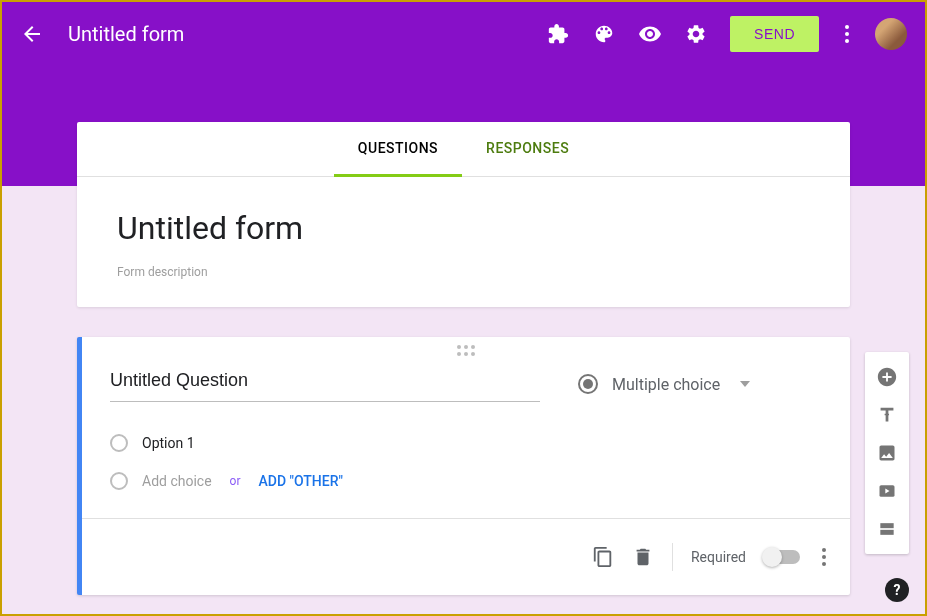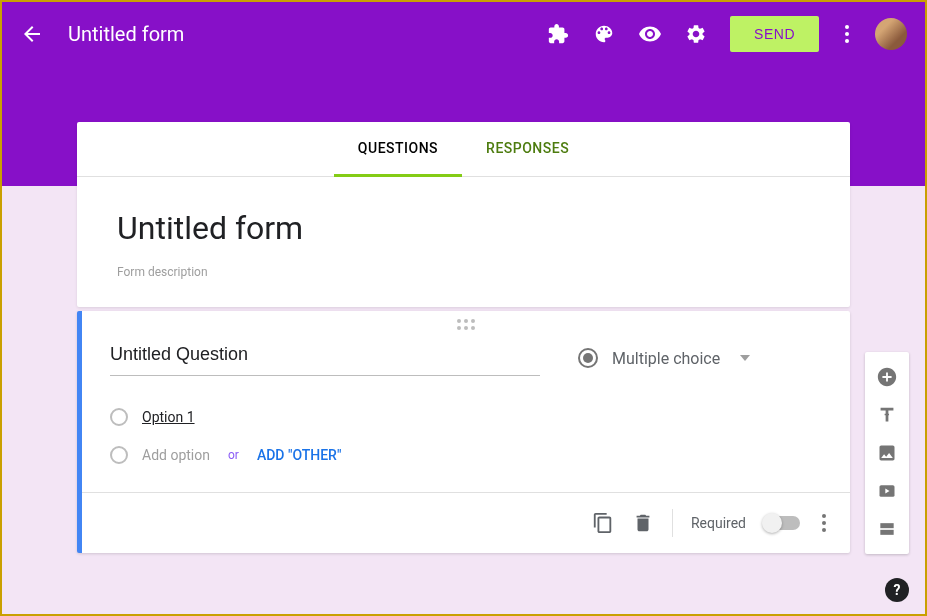--- a/index.html
+++ b/index.html
@@ -15,39 +15,39 @@
 .avatar { width: 32px; height: 32px; border-radius: 50%; background: linear-gradient(135deg, #d4a574 30%, #8b5a3c 70%); cursor: pointer; }
 .purple-band { background: #8710c8; height: 120px; }
 .content-wrap { position: absolute; top: 120px; left: 75px; right: 75px; }
 .form-card { background: #fff; border-radius: 2px; box-shadow: 0 1px 3px rgba(0,0,0,0.1); }
 .tabs { display: flex; justify-content: center; border-bottom: 1px solid #e0e0e0; }
 .tab { padding: 18px 24px; font-size: 14px; font-weight: 500; color: #4d7c0f; cursor: pointer; letter-spacing: 0.5px; }
 .tab.active { color: #000000; border-bottom: 3px solid #84cc16; margin-bottom: -1px; }
 .form-header-section { padding: 32px 40px 28px; }
 .form-title { font-size: 32px; font-weight: 400; color: #202124; margin-bottom: 18px; }
 .form-desc { font-size: 12px; color: #9e9e9e; }
-.question-card { background: #fff; border-radius: 2px; box-shadow: 0 1px 3px rgba(0,0,0,0.15); margin-top: 4px; border-left: 5px solid #4285f4; position: relative; }
+.question-card { background: #fff; border-radius: 2px; box-shadow: 0 1px 3px rgba(0,0,0,0.15); margin-top: 30px; border-left: 5px solid #4285f4; position: relative; }
 .drag-handle { display: flex; justify-content: center; padding: 8px 0 4px; cursor: grab; }
 .drag-dots { display: grid; grid-template-columns: repeat(3, 4px); grid-template-rows: repeat(2, 4px); gap: 3px; }
 .drag-dots span { width: 4px; height: 4px; background: #bdbdbd; border-radius: 50%; }
 .question-body { padding: 4px 28px 18px; }
 .question-row { display: flex; align-items: flex-start; gap: 24px; margin-bottom: 20px; }
 .question-input { flex: 1; font-size: 18px; color: #202124; padding: 6px 0 10px; border: none; border-bottom: 1px solid #bdbdbd; outline: none; background: transparent; max-width: 430px; }
 .type-select { display: flex; align-items: center; gap: 14px; padding: 10px 14px; cursor: pointer; min-width: 200px; }
 .radio-filled { width: 20px; height: 20px; border: 2px solid #757575; border-radius: 50%; display: flex; align-items: center; justify-content: center; }
 .radio-filled::after { content: ''; width: 10px; height: 10px; background: #757575; border-radius: 50%; }
 .type-label { font-size: 16px; color: #5f6368; flex: 1; }
 .dropdown-caret { width: 0; height: 0; border-left: 5px solid transparent; border-right: 5px solid transparent; border-top: 6px solid #9e9e9e; }
 .option-row { display: flex; align-items: center; gap: 14px; padding: 10px 0; }
 .radio-empty { width: 18px; height: 18px; border: 2px solid #bdbdbd; border-radius: 50%; flex-shrink: 0; }
-.option-text { font-size: 14px; color: #202124; text-decoration: underline; }
+.option-text { font-size: 14px; color: #202124; }
 .add-option-text { font-size: 14px; color: #9e9e9e; }
 .or-text { font-size: 12px; color: #8b5cf6; margin: 0 4px; }
 .add-other { font-size: 14px; color: #1a73e8; font-weight: 500; cursor: pointer; }
-.question-footer { display: flex; justify-content: flex-end; align-items: center; gap: 18px; padding: 16px 20px; border-top: 1px solid #e0e0e0; }
+.question-footer { display: flex; justify-content: flex-end; align-items: center; gap: 18px; padding: 24px 20px; border-top: 1px solid #e0e0e0; }
 .footer-icon { width: 22px; height: 22px; cursor: pointer; color: #5f6368; }
 .divider-v { width: 1px; height: 28px; background: #e0e0e0; }
 .required-label { font-size: 14px; color: #5f6368; }
 .toggle { width: 36px; height: 14px; background: #bdbdbd; border-radius: 7px; position: relative; cursor: pointer; }
 .toggle::after { content: ''; position: absolute; width: 20px; height: 20px; background: #f1f1f1; border-radius: 50%; top: -3px; left: -2px; box-shadow: 0 1px 3px rgba(0,0,0,0.3); }
 .footer-dots { display: flex; flex-direction: column; gap: 3px; cursor: pointer; padding: 4px; }
 .footer-dots span { width: 4px; height: 4px; background: #757575; border-radius: 50%; }
 .side-toolbar { position: absolute; right: 16px; top: 350px; background: #fff; border-radius: 2px; box-shadow: 0 1px 3px rgba(0,0,0,0.2); display: flex; flex-direction: column; padding: 6px 0; }
 .side-tool { width: 44px; height: 38px; display: flex; align-items: center; justify-content: center; cursor: pointer; color: #757575; }
 .help-btn { position: absolute; bottom: 12px; right: 16px; width: 24px; height: 24px; background: #202124; color: #fff; border-radius: 50%; display: flex; align-items: center; justify-content: center; font-size: 14px; font-weight: bold; cursor: pointer; }
@@ -127,21 +127,21 @@
           <div class="type-label">Multiple choice</div>
           <div class="dropdown-caret"></div>
         </div>
       </div>
       <div class="option-row">
         <div class="radio-empty"></div>
         <div class="option-text">Option 1</div>
       </div>
       <div class="option-row">
         <div class="radio-empty"></div>
-        <span class="add-option-text">Add option</span>
+        <span class="add-option-text">Add choice</span>
         <span class="or-text">or</span>
         <span class="add-other">ADD "OTHER"</span>
       </div>
     </div>
     <div class="question-footer">
       <div class="footer-icon">
         <svg viewBox="0 0 24 24" fill="#5f6368">
             <path d="M16 1H4c-1.1 0-2 .9-2 2v14h2V3h12V1zm3 4H8c-1.1 0-2 .9-2 2v14c0 1.1.9 2 2 2h11c1.1 0 2-.9 2-2V7c0-1.1-.9-2-2-2zm0 16H8V7h11v14z"></path>
           </svg>
       </div>

